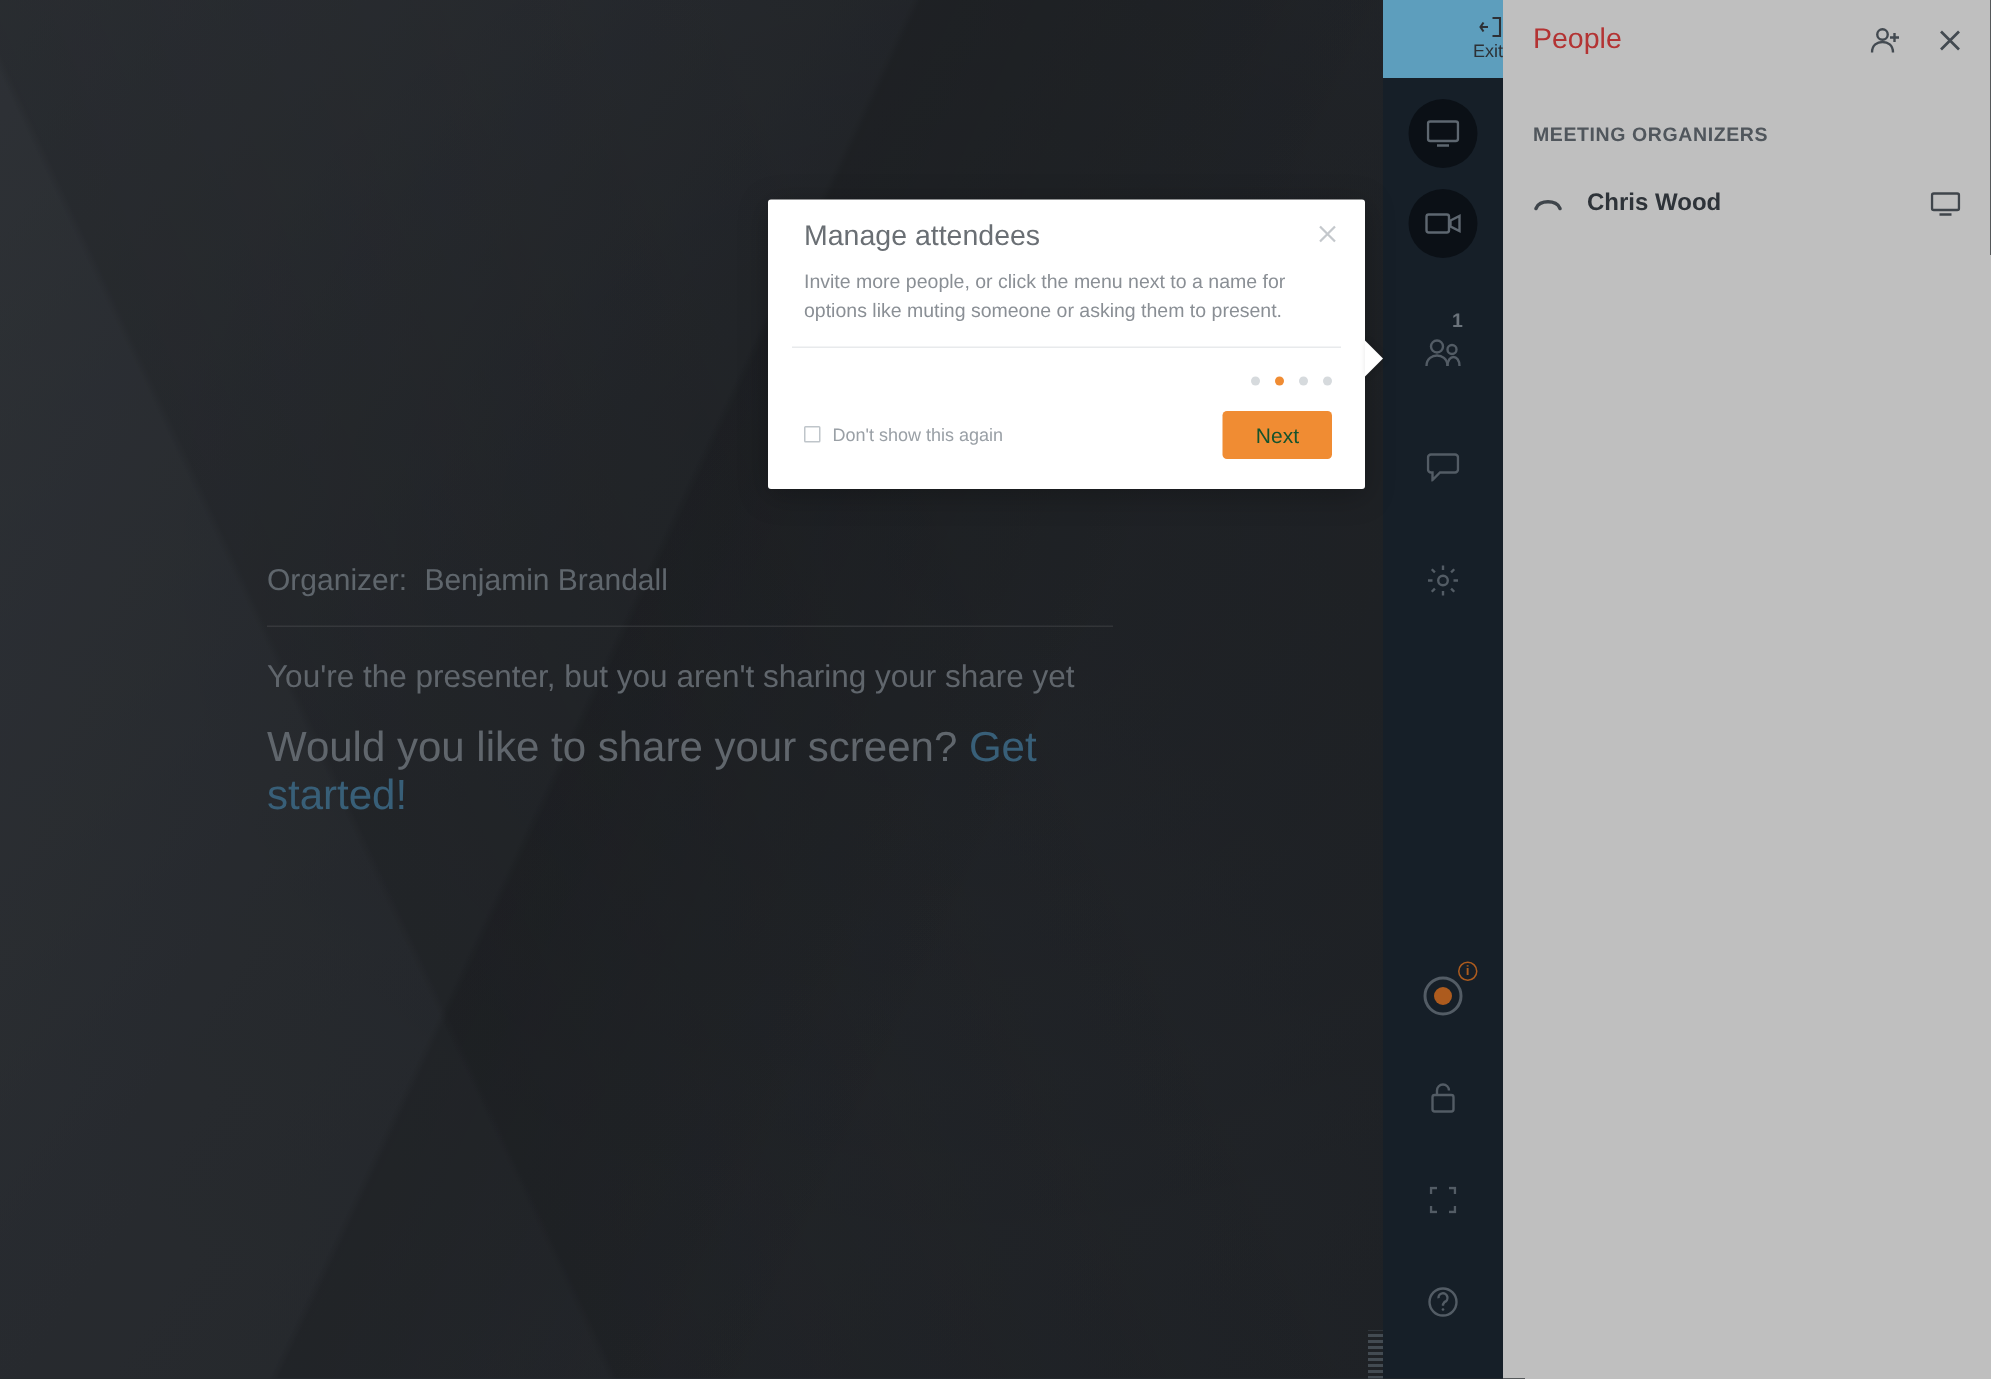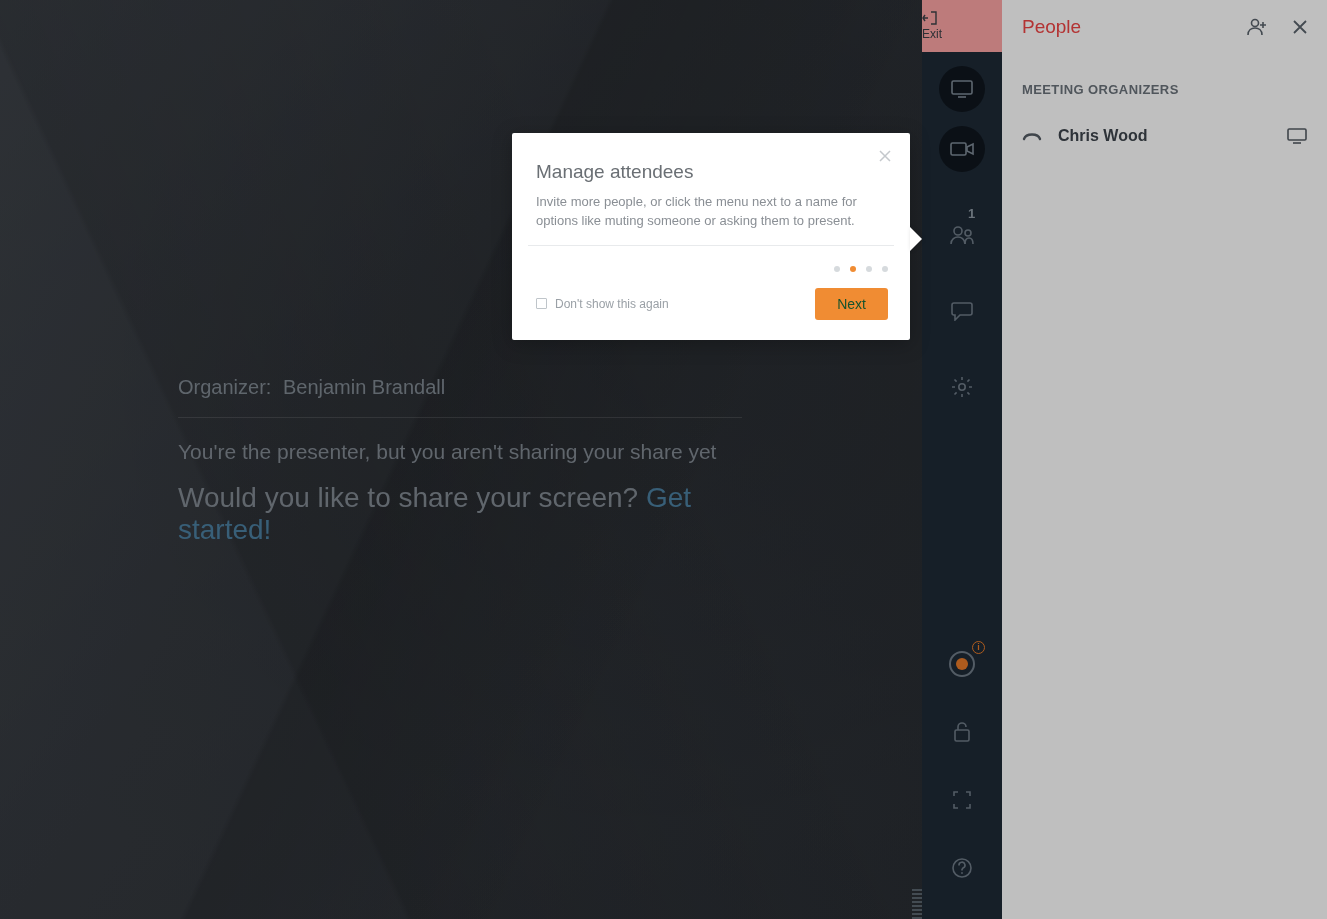--- a/index.html
+++ b/index.html
@@ -105,21 +105,21 @@
     position: absolute;
     right: -12px;
     top: 94px;
     width: 0; height: 0;
     border-top: 12px solid transparent;
     border-bottom: 12px solid transparent;
     border-left: 12px solid #fff;
     filter: drop-shadow(1px 0 2px rgba(0,0,0,0.15));
   }
   .popover-header {
-    padding: 28px 24px 10px 24px;
+    padding: 14px 24px 10px 24px;
     position: relative;
   }
   .popover-title {
     font-size: 19px;
     font-weight: 400;
     color: #6a6f74;
   }
   .popover-close {
     position: absolute;
     right: 14px; top: 12px;
@@ -192,24 +192,24 @@
     height: 919px;
     background: #1e2a36;
     z-index: 3;
     display: flex;
     flex-direction: column;
     align-items: center;
   }
   .exit-slot {
     height: 52px;
     width: 100%;
-    background: #fca5a5;
+    background: #7dd3fc;
     display: flex;
     flex-direction: column;
-    align-items: flex-start;
+    align-items: flex-end;
     justify-content: center;
     gap: 2px;
     cursor: pointer;
     color: #3a3f45;
   }
   .exit-slot .icon { color: #3c4147; }
   .exit-slot .label { font-size: 12px; color: #3c4147; }
 
   .ctrl-btn {
     width: 46px; height: 46px;

